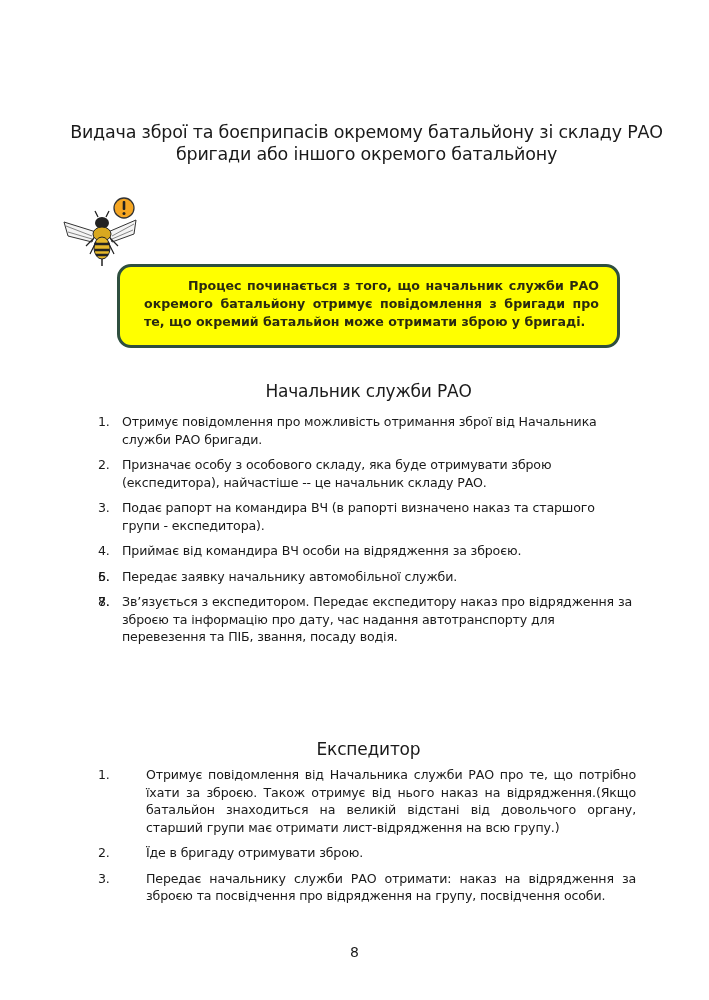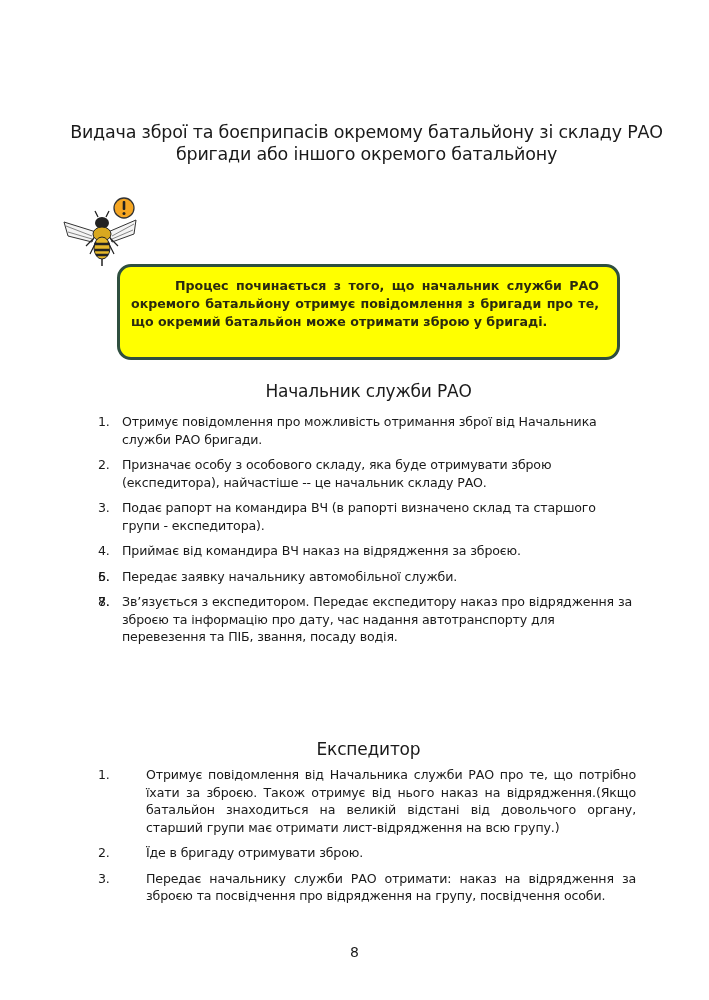--- a/index.html
+++ b/index.html
@@ -1,23 +1,23 @@
 <!DOCTYPE html>
 <html><head>
   <meta charset="utf-8">
   <style>
     html, body { margin: 0; padding: 0; background: #ffffff; }
     body { width: 709px; height: 1000px; position: relative; overflow: hidden;
            font-family: "DejaVu Sans", sans-serif; color: #1a1a1a; }
     .title { position: absolute; left: 52px; width: 629px; top: 121px; text-align: center;
              font-size: 17.5px; line-height: 22px; letter-spacing: -0.2px; }
     .bee { position: absolute; left: 62px; top: 192px; width: 80px; height: 76px; }
-    .callout { position: absolute; left: 117px; top: 264px; width: 503px; height: 96px;
+    .callout { position: absolute; left: 117px; top: 264px; width: 503px; height: 84px;
                background: #ffff00; border: 3px solid #2f4f3f; border-radius: 14px;
-               box-sizing: border-box; padding: 10px 18px 0 11px; }
+               box-sizing: border-box; padding: 10px 18px 0 24px; }
     .callout p { margin: 0; font-size: 12.6px; line-height: 18px; text-align: justify;
                  text-indent: 44px; font-weight: bold; color: #2a2a10; }
     .h2 { position: absolute; left: 54px; width: 629px; text-align: center;
           font-size: 17px; line-height: 22px; letter-spacing: -0.2px; }
     ol { position: absolute; left: 96px; width: 540px; margin: 0; padding: 0; list-style: none; }
     ol li { position: relative; padding-left: 26px; font-size: 12.6px; line-height: 17.5px;
             margin-bottom: 8px; letter-spacing: -0.15px; }
     ol li .num { position: absolute; left: 2px; top: 0; }
     ol.justify li .txt { display: block; text-align: justify; margin-left: 24px; }
     .pagenum { position: absolute; left: 0; width: 709px; top: 944px; text-align: center;
@@ -56,22 +56,22 @@
 
 <div class="callout">
   <p>Процес починається з того, що начальник служби РАО окремого батальйону отримує повідомлення з бригади про те, що окремий батальйон може отримати зброю у бригаді.</p>
 </div>
 
 <div class="h2" style="top:380px;">Начальник служби РАО</div>
 
 <ol style="top:413px;">
   <li><span class="num">1.</span><span class="txt">Отримує повідомлення про можливість отримання зброї від Начальника служби РАО бригади.</span></li>
   <li><span class="num">2.</span><span class="txt">Призначає особу з особового складу, яка буде отримувати зброю (експедитора), найчастіше -- це начальник складу РАО.</span></li>
-  <li><span class="num">3.</span><span class="txt">Подає рапорт на командира ВЧ (в рапорті визначено склад та старшого групи - експедитора).</span></li>
-  <li><span class="num">4.</span><span class="txt">Приймає від командира ВЧ наказ на відрядження за зброєю.</span></li>
+  <li><span class="num">3.</span><span class="txt">Подає рапорт на командира ВЧ (в рапорті визначено наказ та старшого групи - експедитора).</span></li>
+  <li><span class="num">4.</span><span class="txt">Приймає від командира ВЧ особи на відрядження за зброєю.</span></li>
   <li><span class="num">5.</span></li>
   <li><span class="num">6.</span><span class="txt">Передає заявку начальнику автомобільної служби.</span></li>
   <li><span class="num">7.</span></li>
   <li><span class="num">8.</span><span class="txt">Зв’язується з експедитором. Передає експедитору наказ про відрядження за зброєю та інформацію про дату, час надання автотранспорту для перевезення та ПІБ, звання, посаду водія.</span></li>
 </ol>
 
 <div class="h2" style="top:738px;">Експедитор</div>
 
 <ol class="justify" style="top:766px;">
   <li>

